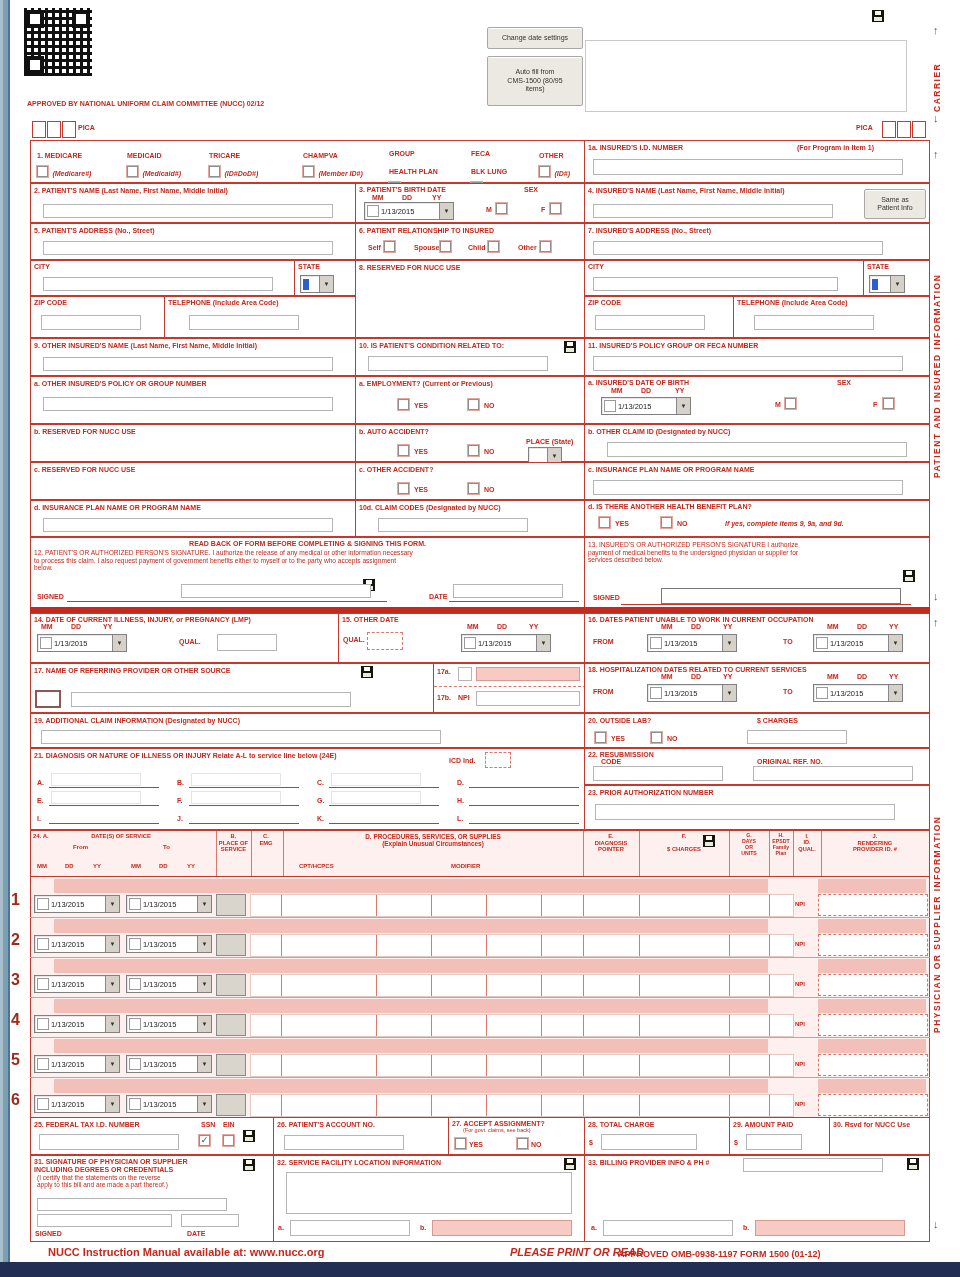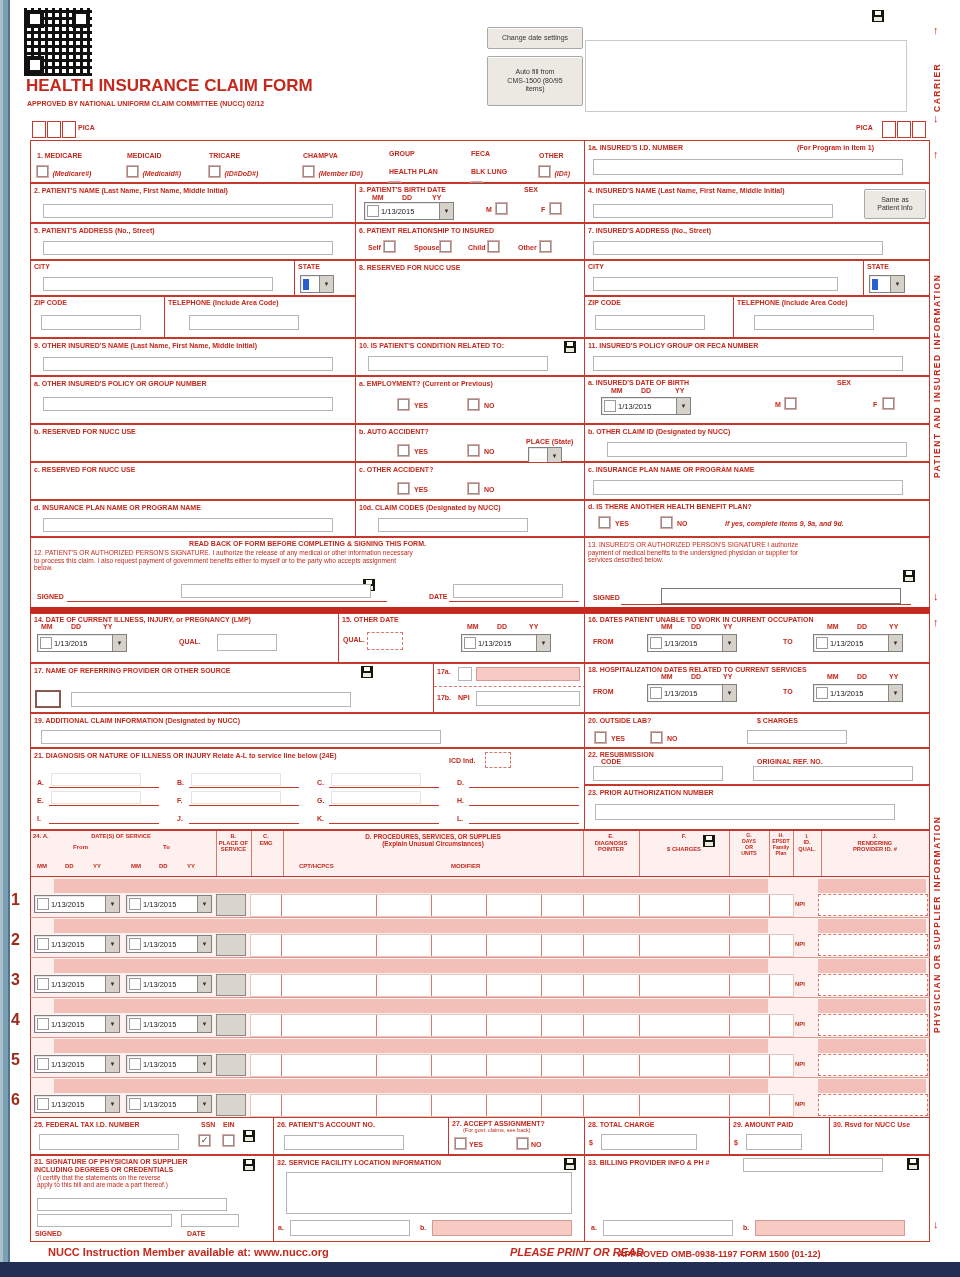--- a/index.html
+++ b/index.html
@@ -54,21 +54,20 @@
 <body>
 
 <div id="page">
   <div id="leftstrip" class="abs"></div>
 
   <div id="qr">
     <div class="qreye" style="left:2px;top:2px;"></div>
     <div class="qreye" style="right:2px;top:2px;"></div>
     <div class="qreye" style="left:2px;bottom:2px;"></div>
   </div>
-  <div class="abs lbl" style="left:26px;top:76px;font-size:17px;">HEALTH INSURANCE CLAIM FORM</div>
   <div class="abs lbl" style="left:27px;top:100px;">APPROVED BY NATIONAL UNIFORM CLAIM COMMITTEE (NUCC) 02/12</div>
   <div class="btn" style="left:487px;top:27px;width:94px;height:20px;">Change date settings</div>
   <div class="btn pre" style="left:487px;top:56px;width:94px;height:48px;">Auto fill from
 CMS-1500 (80/95
 items)</div>
   <div class="abs" style="left:585px;top:40px;width:322px;height:72px;border:1px solid #c9c9c9;background:#fff;"></div>
   <div class="save" style="left:872px;top:10px;"></div>
 
   <div class="varrow" style="left:933px;top:24px;">↑</div>
   <div class="vert" style="left:932px;top:40px;height:72px;">CARRIER</div>
@@ -753,18 +752,18 @@
   </div>
 
   <div class="varrow" style="left:933px;top:148px;">↑</div>
   <div class="vert" style="left:932px;top:166px;height:420px;text-align:center;">PATIENT AND INSURED INFORMATION</div>
   <div class="varrow" style="left:933px;top:590px;">↓</div>
 
   <div class="varrow" style="left:933px;top:616px;">↑</div>
   <div class="vert" style="left:932px;top:634px;height:580px;text-align:center;">PHYSICIAN OR SUPPLIER INFORMATION</div>
   <div class="varrow" style="left:933px;top:1218px;">↓</div>
 
-  <div class="abs lbl" style="left:48px;top:1246px;font-size:11px;">NUCC Instruction Member available at: www.nucc.org</div>
+  <div class="abs lbl" style="left:48px;top:1246px;font-size:11px;">NUCC Instruction Manual available at: www.nucc.org</div>
   <div class="abs lbl" style="left:510px;top:1246px;font-size:11px;font-style:italic;">PLEASE PRINT OR READ</div>
   <div class="abs lbl" style="left:618px;top:1249px;font-size:9px;">APPROVED OMB-0938-1197 FORM 1500 (01-12)</div>
 
   <div id="navybar" class="abs"></div>
 </div>
 
 </body></html>

